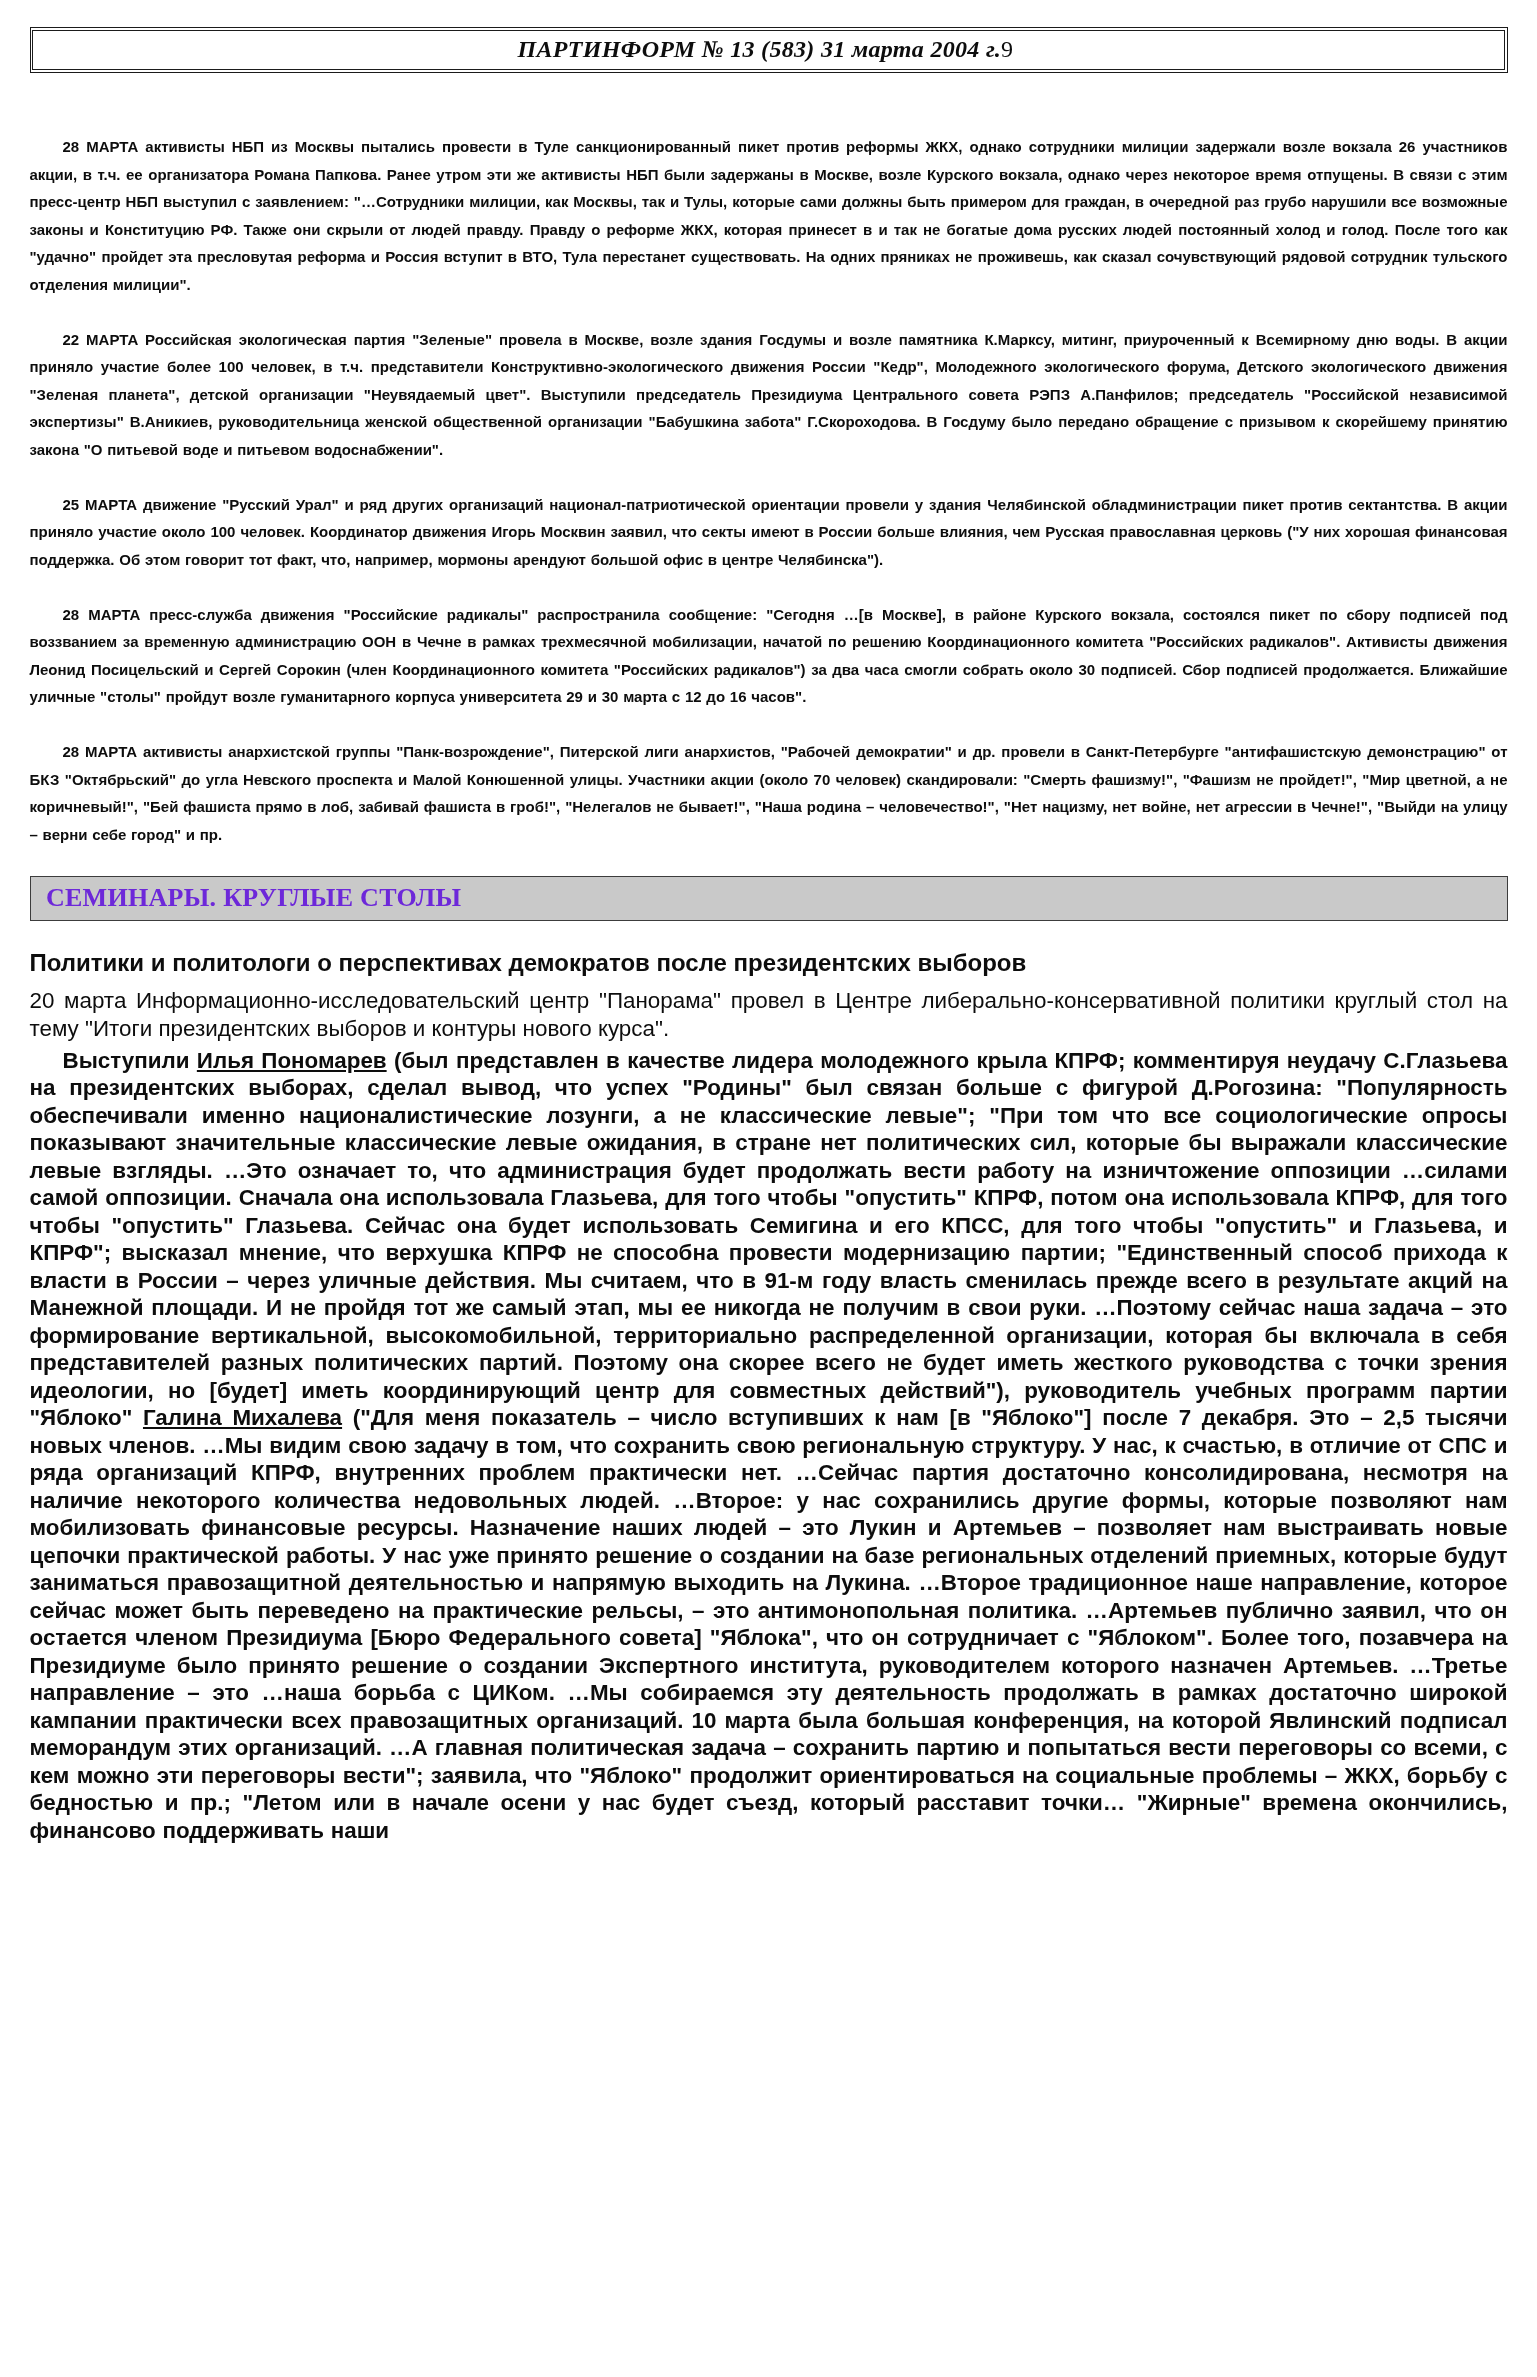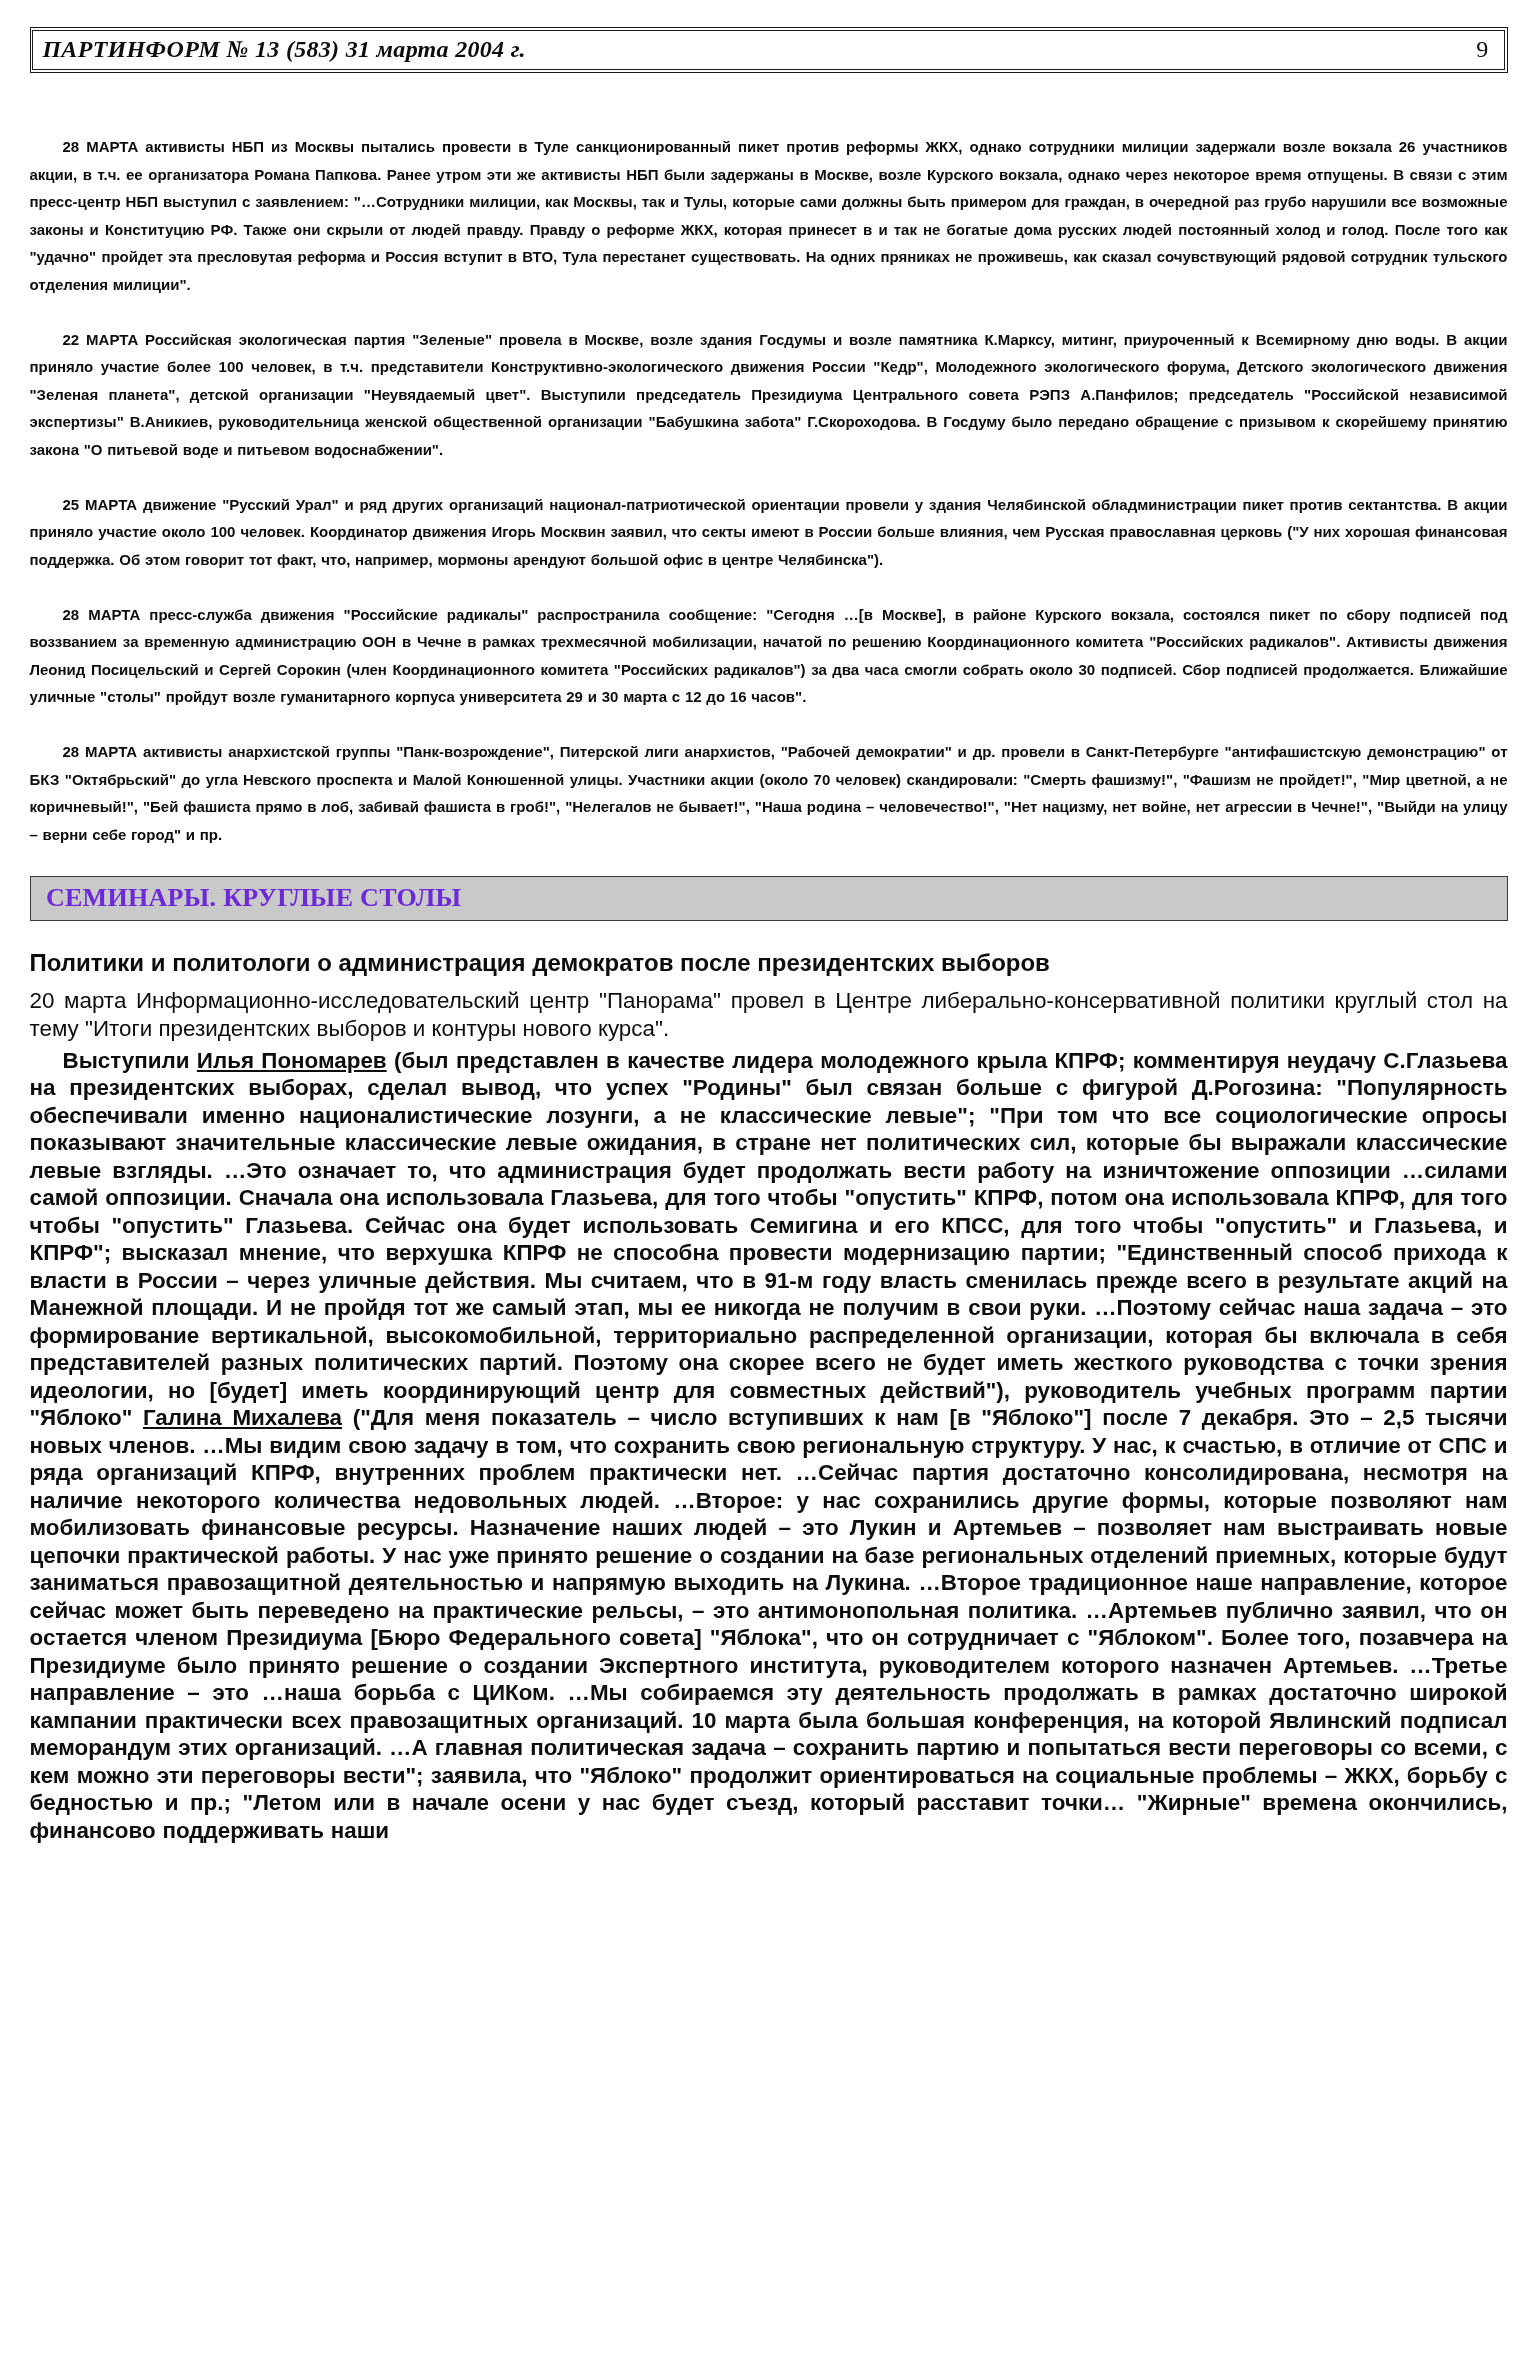--- a/index.html
+++ b/index.html
@@ -21,21 +21,21 @@
   }
 
   
   .header-box {
     border: 1.9px solid #1b1b1b;
     padding: 1.9px;
   }
   .header-inner {
     border: 1.3px solid #1b1b1b;
     display: flex;
-    justify-content: space-between;
+    justify-content: center;
     align-items: baseline;
     padding: 5.1px 15.4px 6.4px 9px;
   }
   .header-title {
     font-family: "Liberation Serif", serif;
     font-style: italic;
     font-weight: bold;
     font-size: 24px;
     letter-spacing: 0.3px;
   }
@@ -118,19 +118,19 @@
     <p class="news-item">25 МАРТА движение "Русский Урал" и ряд других организаций национал-патриотической ориентации провели у здания Челябинской обладминистрации пикет против сектантства. В акции приняло участие около 100 человек. Координатор движения Игорь Москвин заявил, что секты имеют в России больше влияния, чем Русская православная церковь ("У них хорошая финансовая поддержка. Об этом говорит тот факт, что, например, мормоны арендуют большой офис в центре Челябинска").</p>
     <p class="news-item">28 МАРТА пресс-служба движения "Российские радикалы" распространила сообщение: "Сегодня …[в Москве], в районе Курского вокзала, состоялся пикет по сбору подписей под воззванием за временную администрацию ООН в Чечне в рамках трехмесячной мобилизации, начатой по решению Координационного комитета "Российских радикалов". Активисты движения Леонид Посицельский и Сергей Сорокин (член Координационного комитета "Российских радикалов") за два часа смогли собрать около 30 подписей. Сбор подписей продолжается. Ближайшие уличные "столы" пройдут возле гуманитарного корпуса университета 29 и 30 марта с 12 до 16 часов".</p>
     <p class="news-item">28 МАРТА активисты анархистской группы "Панк-возрождение", Питерской лиги анархистов, "Рабочей демократии" и др. провели в Санкт-Петербурге "антифашистскую демонстрацию" от БКЗ "Октябрьский" до угла Невского проспекта и Малой Конюшенной улицы. Участники акции (около 70 человек) скандировали: "Смерть фашизму!", "Фашизм не пройдет!", "Мир цветной, а не коричневый!", "Бей фашиста прямо в лоб, забивай фашиста в гроб!", "Нелегалов не бывает!", "Наша родина – человечество!", "Нет нацизму, нет войне, нет агрессии в Чечне!", "Выйди на улицу – верни себе город" и пр.</p>
   </div>
 
   <div class="section-bar">
     <span class="section-title">СЕМИНАРЫ. КРУГЛЫЕ СТОЛЫ</span>
   </div>
 
   <div class="article">
-    <h2 class="article-title">Политики и политологи о администрация демократов после президентских выборов</h2>
+    <h2 class="article-title">Политики и политологи о перспективах демократов после президентских выборов</h2>
     <p class="article-lead">20 марта Информационно-исследовательский центр "Панорама" провел в Центре либерально-консервативной политики круглый стол на тему "Итоги президентских выборов и контуры нового курса".</p>
     <p class="article-body"><span class="body-run">Выступили </span><span class="person-name">Илья Пономарев</span><span class="body-run"> (был представлен в качестве лидера молодежного крыла КПРФ; комментируя неудачу С.Глазьева на президентских выборах, сделал вывод, что успех "Родины" был связан больше с фигурой Д.Рогозина: "Популярность обеспечивали именно националистические лозунги, а не классические левые"; "При том что все социологические опросы показывают значительные классические левые ожидания, в стране нет политических сил, которые бы выражали классические левые взгляды. …Это означает то, что администрация будет продолжать вести работу на изничтожение оппозиции …силами самой оппозиции. Сначала она использовала Глазьева, для того чтобы "опустить" КПРФ, потом она использовала КПРФ, для того чтобы "опустить" Глазьева. Сейчас она будет использовать Семигина и его КПСС, для того чтобы "опустить" и Глазьева, и КПРФ"; высказал мнение, что верхушка КПРФ не способна провести модернизацию партии; "Единственный способ прихода к власти в России – через уличные действия. Мы считаем, что в 91-м году власть сменилась прежде всего в результате акций на Манежной площади. И не пройдя тот же самый этап, мы ее никогда не получим в свои руки. …Поэтому сейчас наша задача – это формирование вертикальной, высокомобильной, территориально распределенной организации, которая бы включала в себя представителей разных политических партий. Поэтому она скорее всего не будет иметь жесткого руководства с точки зрения идеологии, но [будет] иметь координирующий центр для совместных действий"), руководитель учебных программ партии "Яблоко" </span><span class="person-name">Галина Михалева</span><span class="body-run"> ("Для меня показатель – число вступивших к нам [в "Яблоко"] после 7 декабря. Это – 2,5 тысячи новых членов. …Мы видим свою задачу в том, что сохранить свою региональную структуру. У нас, к счастью, в отличие от СПС и ряда организаций КПРФ, внутренних проблем практически нет. …Сейчас партия достаточно консолидирована, несмотря на наличие некоторого количества недовольных людей. …Второе: у нас сохранились другие формы, которые позволяют нам мобилизовать финансовые ресурсы. Назначение наших людей – это Лукин и Артемьев – позволяет нам выстраивать новые цепочки практической работы. У нас уже принято решение о создании на базе региональных отделений приемных, которые будут заниматься правозащитной деятельностью и напрямую выходить на Лукина. …Второе традиционное наше направление, которое сейчас может быть переведено на практические рельсы, – это антимонопольная политика. …Артемьев публично заявил, что он остается членом Президиума [Бюро Федерального совета] "Яблока", что он сотрудничает с "Яблоком". Более того, позавчера на Президиуме было принято решение о создании Экспертного института, руководителем которого назначен Артемьев. …Третье направление – это …наша борьба с ЦИКом. …Мы собираемся эту деятельность продолжать в рамках достаточно широкой кампании практически всех правозащитных организаций. 10 марта была большая конференция, на которой Явлинский подписал меморандум этих организаций. …А главная политическая задача – сохранить партию и попытаться вести переговоры со всеми, с кем можно эти переговоры вести"; заявила, что "Яблоко" продолжит ориентироваться на социальные проблемы – ЖКХ, борьбу с бедностью и пр.; "Летом или в начале осени у нас будет съезд, который расставит точки… "Жирные" времена окончились, финансово поддерживать наши</span></p>
   </div>
 
 </div>
 
 
 </body></html>

